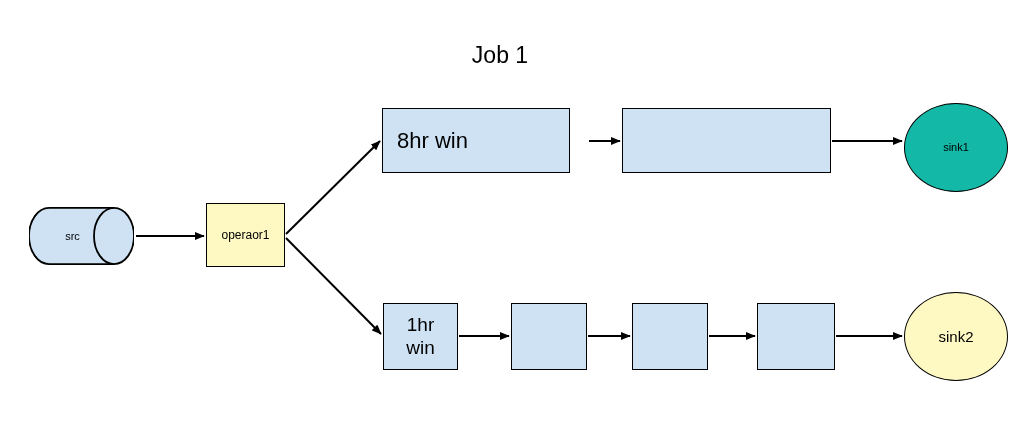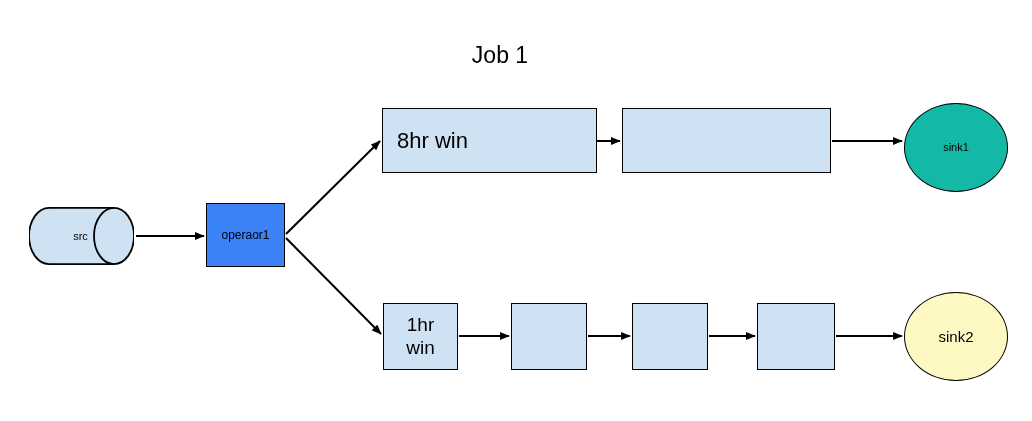--- a/index.html
+++ b/index.html
@@ -55,21 +55,21 @@
   }
   .cyl-body {
     position: absolute;
     left: 0;
     top: 0;
     width: 100%;
     height: 100%;
   }
   .cyl-text {
     position: absolute;
-    left: 12px;
+    left: 4px;
     top: 0;
     width: 100%;
     height: 100%;
     display: flex;
     align-items: center;
     justify-content: center;
     padding-right: 26px;
     box-sizing: border-box;
   }
   #title {
@@ -110,22 +110,22 @@
   <div id="node-layer">
       <div class="cylinder" style="left: 29px; top: 207px; width: 105px; height: 58px;">
         <svg class="cyl-body" viewBox="0 0 105 58" width="105" height="58">
           <path d="M 20 0.9 L 85 0.9 A 20 28.1 0 0 1 85 57.1 L 20 57.1 A 20 28.1 0 0 1 20 0.9 Z" fill="#cfe2f3" stroke="#000000" stroke-width="1.8"></path>
           <path d="M 85 0.9 A 20 28.1 0 0 0 85 57.1" fill="none" stroke="#000000" stroke-width="1.8"></path>
         </svg>
         <div class="cyl-text fs-11" style="font-size: 11px;">
           <span class="node-label">src</span>
         </div>
       </div>
-      <div class="node rect" style="left: 206px; top: 203px; width: 79px; height: 64px; font-size: 12px; background: #3b82f6; border-color: rgb(0, 0, 0);"><span class="node-label">operaor1</span></div>
-      <div class="node rect align-left" style="left: 382px; top: 108px; width: 215px; height: 65px; font-size: 22px; background: rgb(207, 226, 243); border-color: rgb(0, 0, 0);"><span class="node-label">8hr win</span></div>
+      <div class="node rect" style="left: 206px; top: 203px; width: 79px; height: 64px; font-size: 12px; background: #fef9c3; border-color: rgb(0, 0, 0);"><span class="node-label">operaor1</span></div>
+      <div class="node rect align-left" style="left: 382px; top: 108px; width: 188px; height: 65px; font-size: 22px; background: rgb(207, 226, 243); border-color: rgb(0, 0, 0);"><span class="node-label">8hr win</span></div>
       <div class="node rect" style="left: 622px; top: 108px; width: 209px; height: 65px; font-size: 12px; background: rgb(207, 226, 243); border-color: rgb(0, 0, 0);"><span class="node-label"></span></div>
       <div class="node ellipse" style="left: 904px; top: 103px; width: 104px; height: 89px; font-size: 11px; background: #14b8a6; border-color: rgb(0, 0, 0);"><span class="node-label">sink1</span></div>
       <div class="node rect" style="left: 383px; top: 303px; width: 75px; height: 67px; font-size: 19px; background: rgb(207, 226, 243); border-color: rgb(0, 0, 0);"><span class="node-label">1hr
 win</span></div>
       <div class="node rect" style="left: 511px; top: 303px; width: 76px; height: 67px; font-size: 12px; background: rgb(207, 226, 243); border-color: rgb(0, 0, 0);"><span class="node-label"></span></div>
       <div class="node rect" style="left: 632px; top: 303px; width: 76px; height: 67px; font-size: 12px; background: rgb(207, 226, 243); border-color: rgb(0, 0, 0);"><span class="node-label"></span></div>
       <div class="node rect" style="left: 757px; top: 303px; width: 78px; height: 67px; font-size: 12px; background: rgb(207, 226, 243); border-color: rgb(0, 0, 0);"><span class="node-label"></span></div>
       <div class="node ellipse" style="left: 904px; top: 292px; width: 104px; height: 89px; font-size: 15px; background: #fef9c3; border-color: rgb(0, 0, 0);"><span class="node-label">sink2</span></div>
     </div>
 

